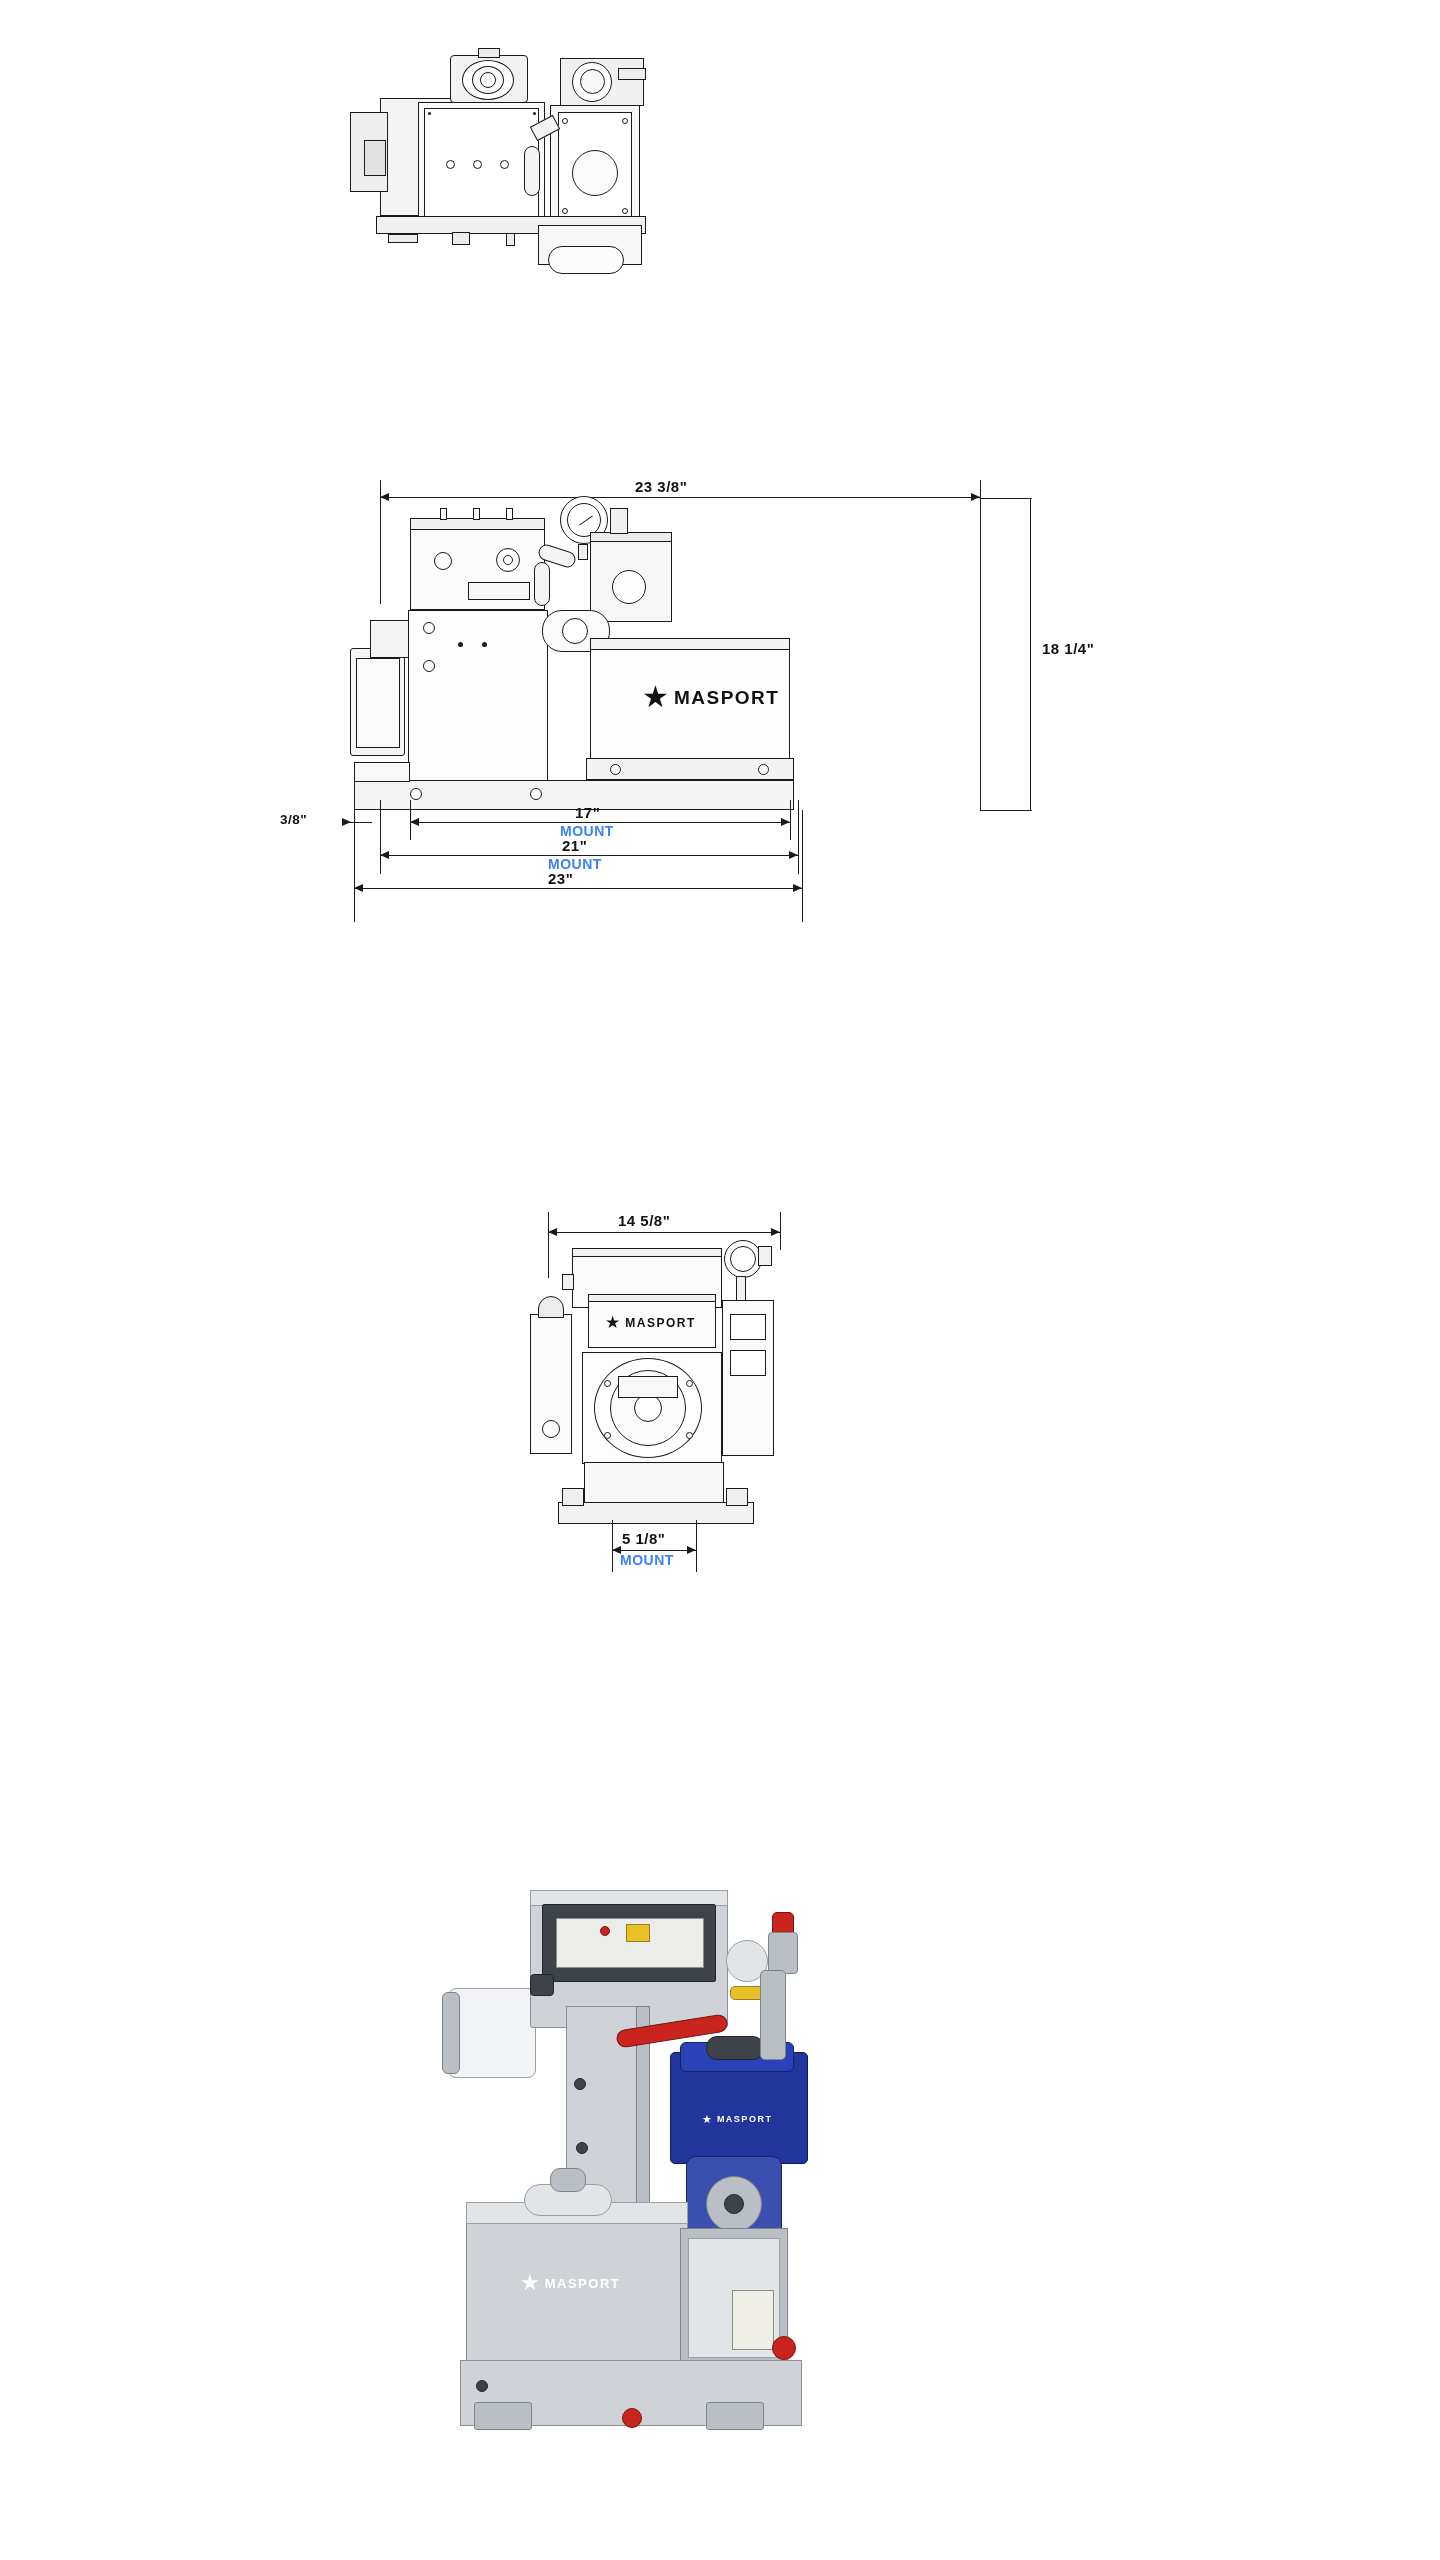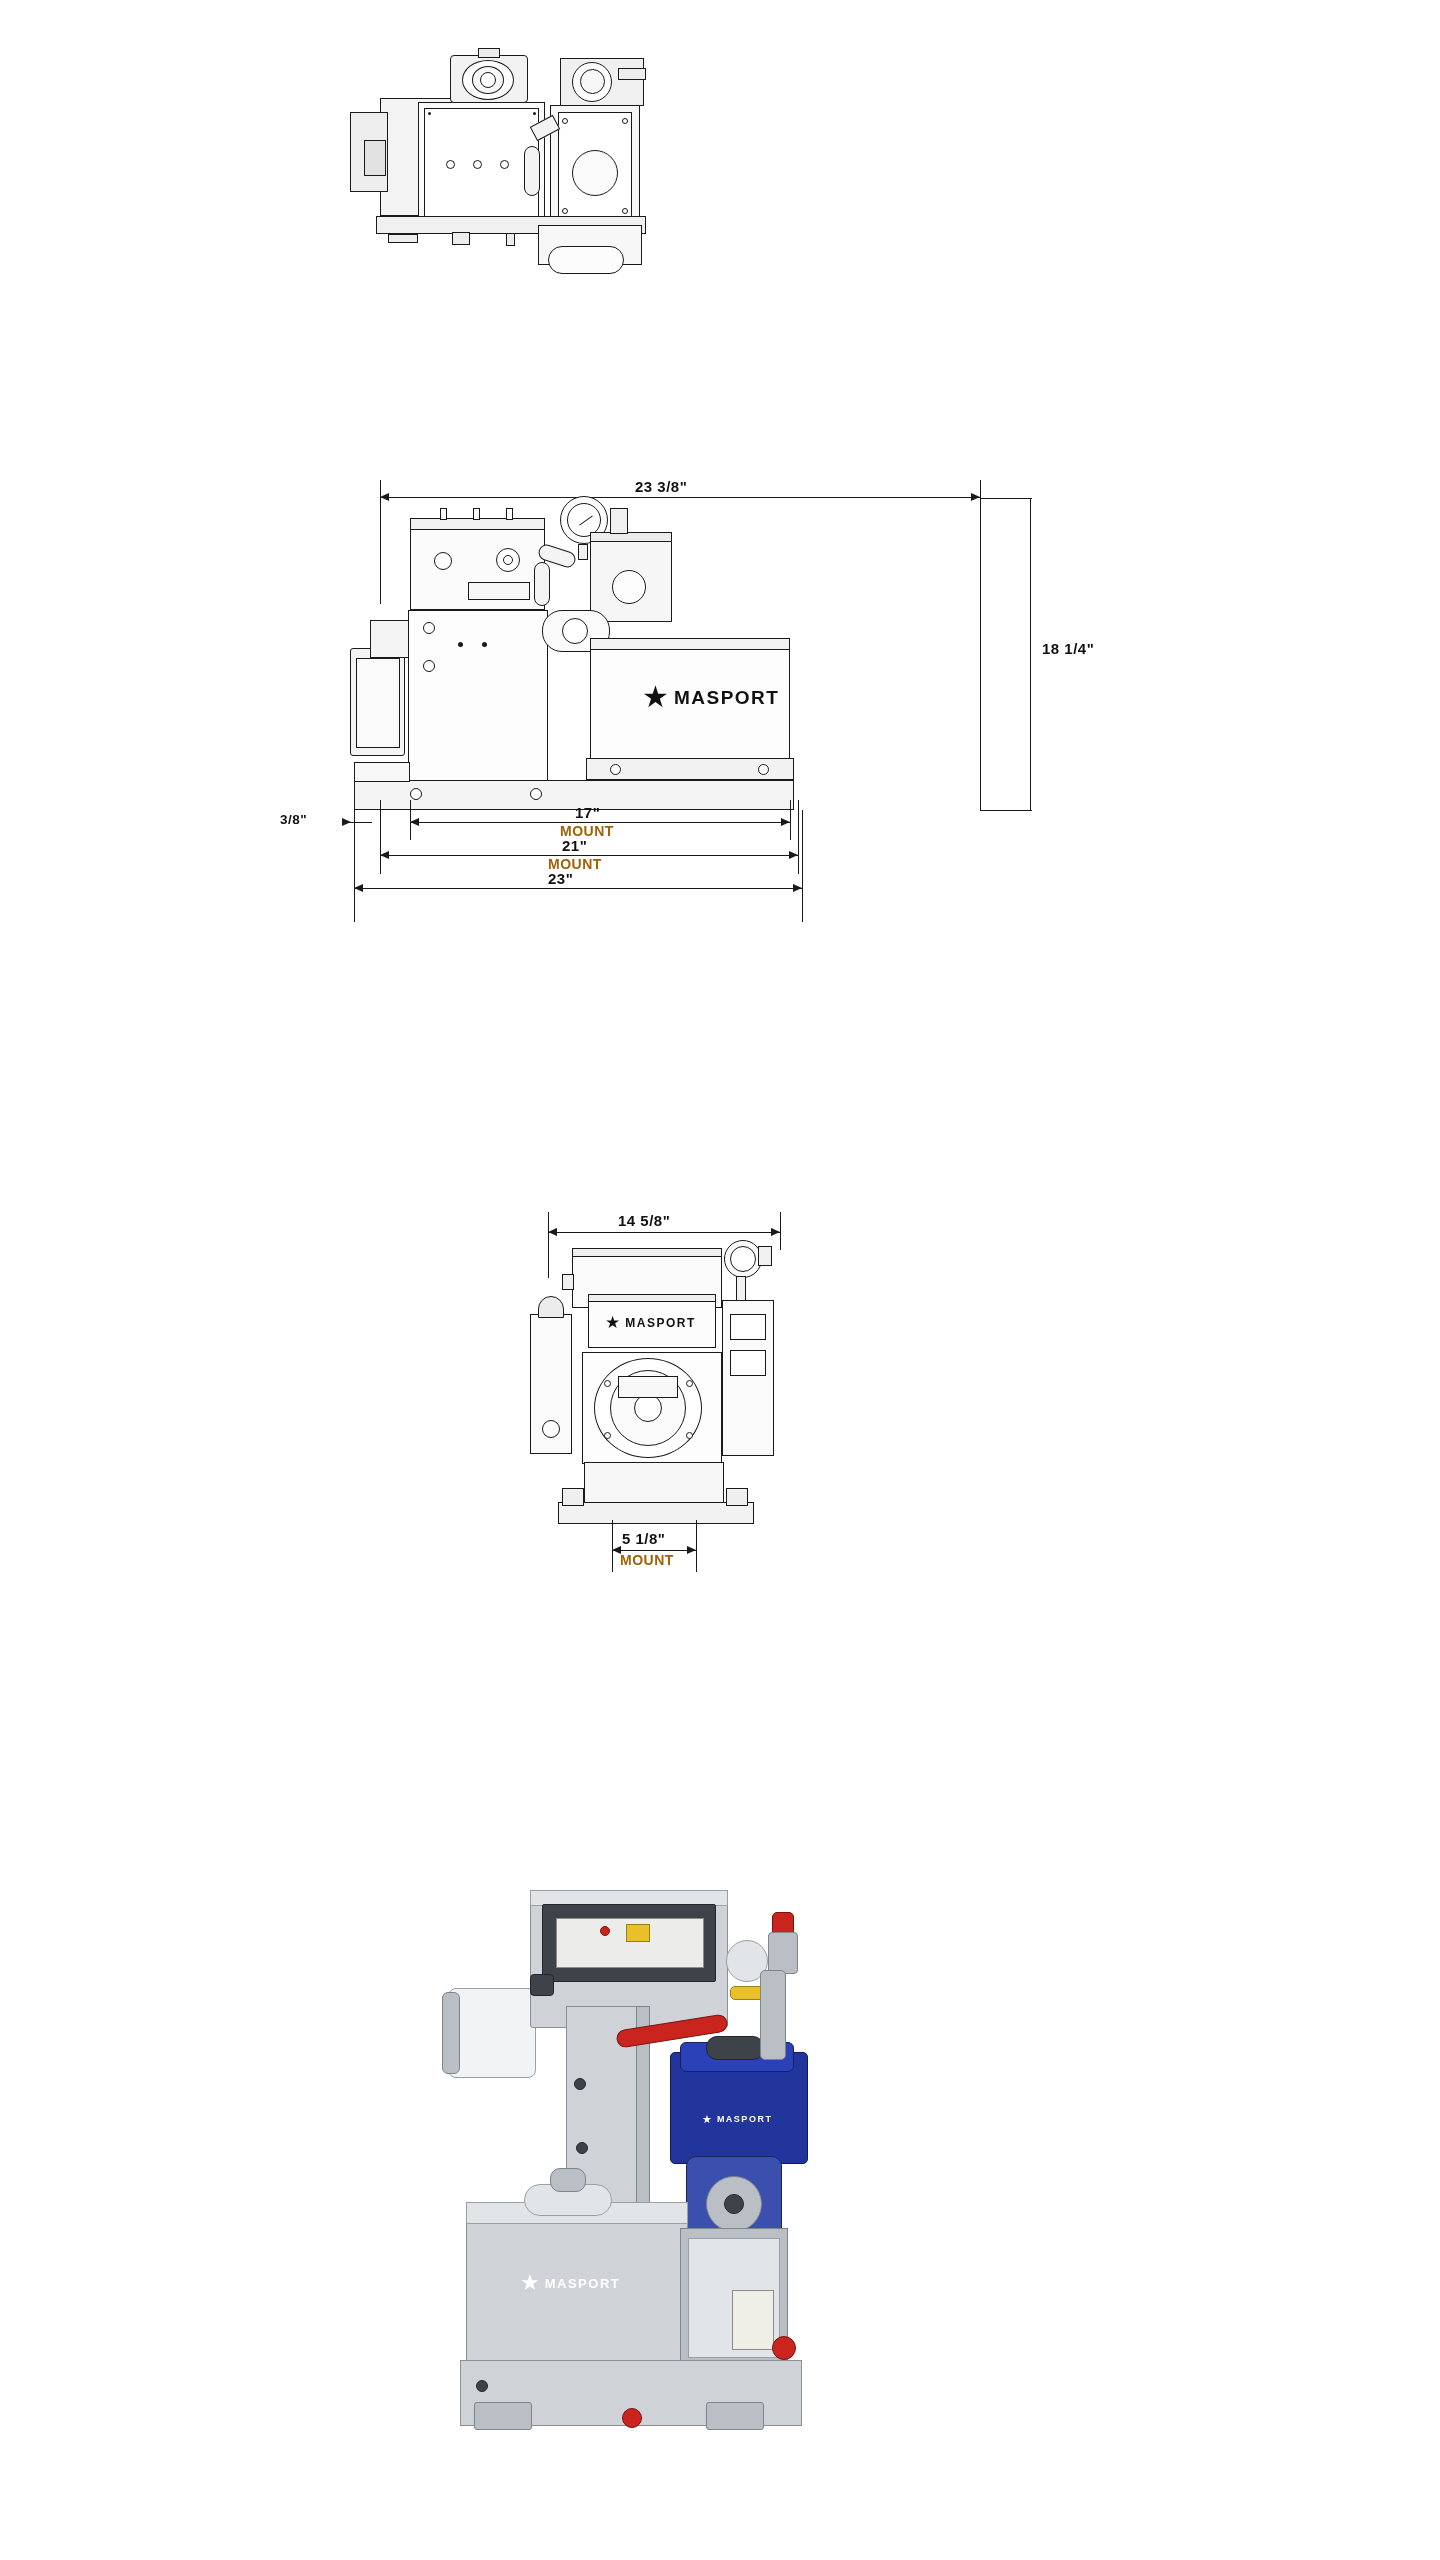--- a/index.html
+++ b/index.html
@@ -50,21 +50,21 @@
     letter-spacing: .5px;
     color: #111;
     white-space: nowrap;
   }
   .dim-label.small { font-size: 13.5px; }
   .dim-sub {
     position: absolute;
     font-size: 14px;
     font-weight: 700;
     letter-spacing: .5px;
-    color: #a16207;
+    color: #3b82f6;
     white-space: nowrap;
   }
   .ext {                 
     position: absolute;
     background: #1a1a1a;
     width: 1px;
   }
   .dimline {             
     position: absolute;
     height: 1px;

